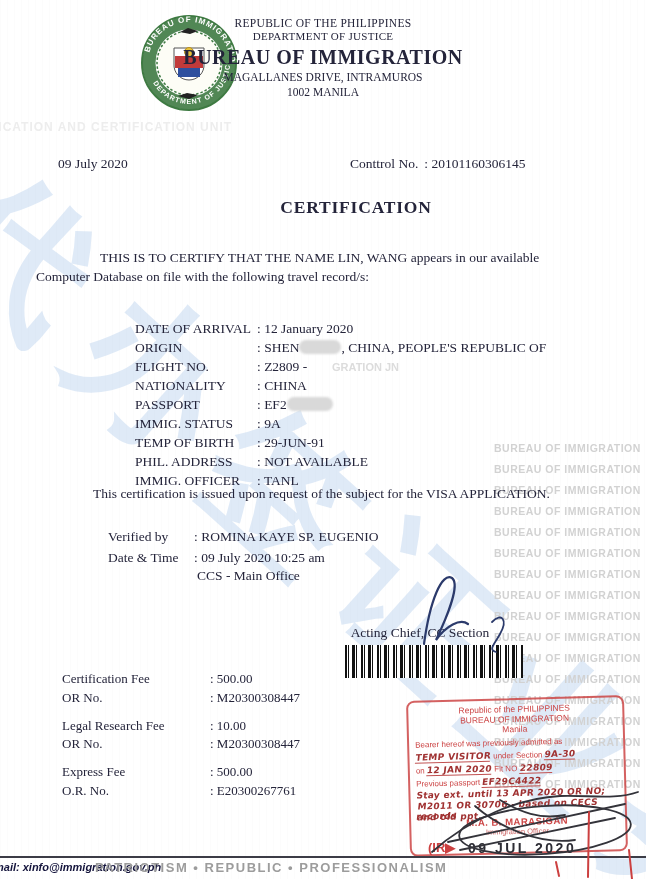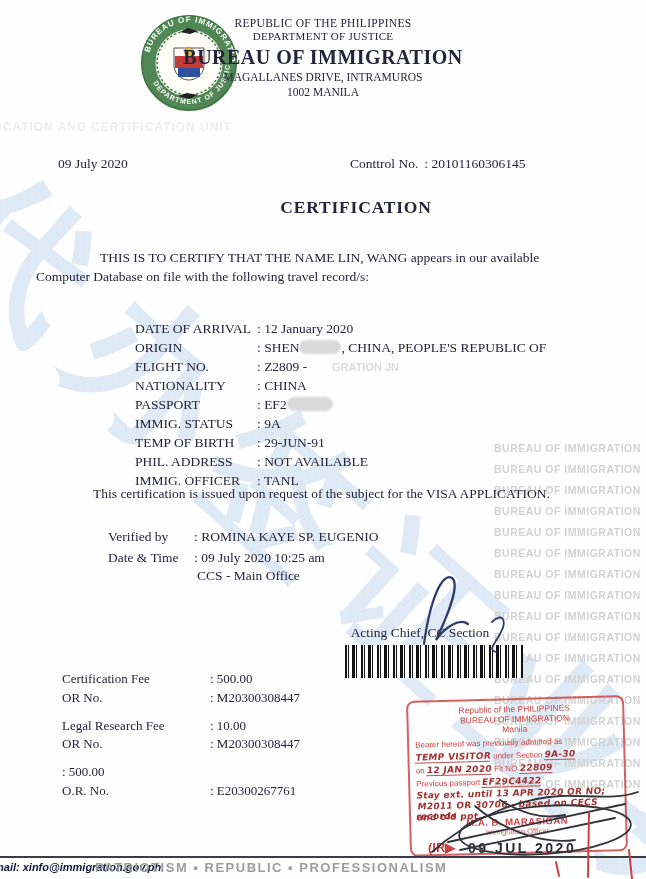--- a/index.html
+++ b/index.html
@@ -206,20 +206,21 @@
           <span class="lb">Legal Research Fee</span>
           <span>: 10.00</span>
         </div>
         <div class="row">
           <span class="lb">OR No.</span>
           <span>: M20300308447</span>
         </div>
       </div>
       <div class="grp">
         <div class="row">
+          <span class="lb">Express Fee</span>
           <span>: 500.00</span>
         </div>
         <div class="row">
           <span class="lb">O.R. No.</span>
           <span>: E20300267761</span>
         </div>
       </div>
     </div>
 
   <div class="abs stamp">

